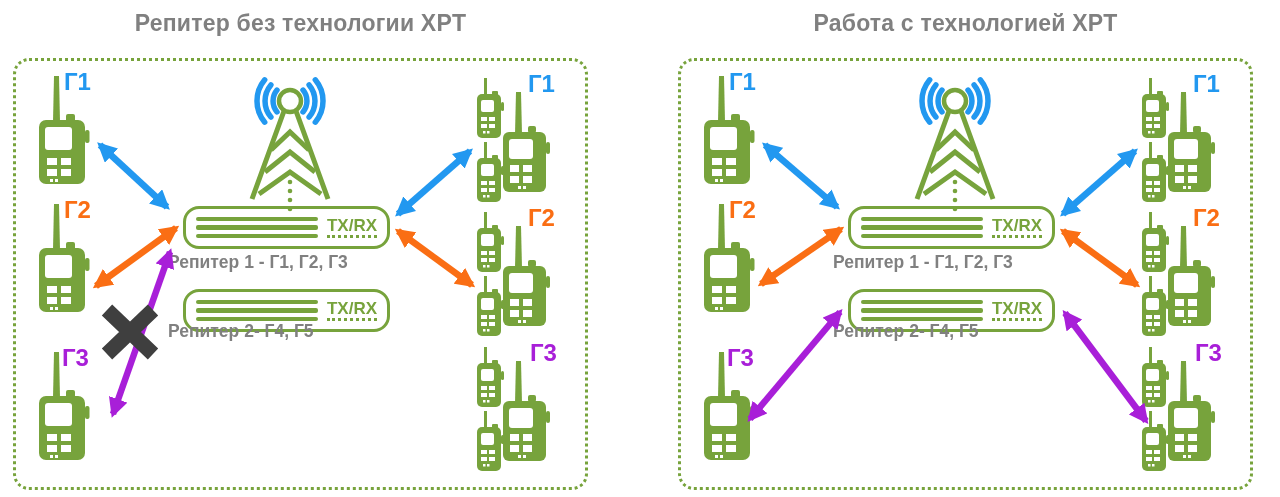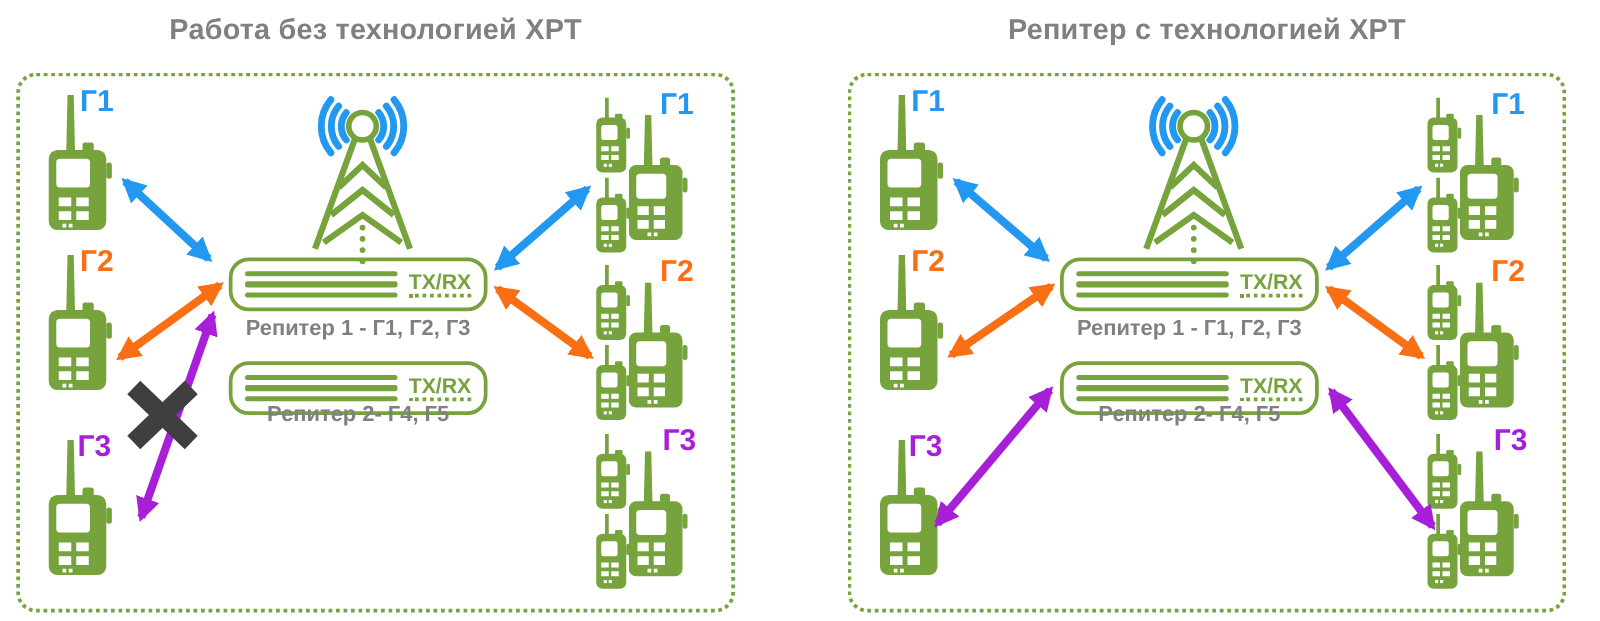--- a/index.html
+++ b/index.html
@@ -18,21 +18,21 @@
             border:3px dotted var(--green);border-radius:16px;box-sizing:content-box;}
   svg.art{position:absolute;left:0;top:0;width:622px;height:497px;z-index:3;}
   .rbox{position:absolute;left:183px;width:207px;height:43px;background:#fff;
         border:3px solid var(--green);border-radius:16px;box-sizing:border-box;
         display:flex;align-items:center;gap:9px;padding:0 10px;z-index:2;}
   .rbox1{top:206px}.rbox2{top:289px}
   .bars{flex:1;display:flex;flex-direction:column;gap:4px;}
   .bars i{display:block;height:4.5px;background:var(--green);border-radius:2px;}
   .txrx{font-weight:bold;font-size:17px;color:var(--green);line-height:1.05;
         border-bottom:3px dotted var(--green);padding-bottom:1px;}
-  .rlabel{position:absolute;left:168px;width:237px;text-align:center;z-index:2;
+  .rlabel{position:absolute;left:168px;width:237px;text-align:left;z-index:2;
           font-weight:bold;font-size:17.5px;color:var(--gray_text);}
   .rlabel1{top:252px}.rlabel2{top:321px}
   .glabel{position:absolute;font-weight:bold;font-size:24px;line-height:1;z-index:4;}
   .g-blue{color:var(--blue)} .g-orange{color:var(--orange)} .g-purple{color:var(--purple)}
   .arr{fill:none;stroke-width:6.5;}
   .arr.blue{stroke:#2298F0}.arr.orange{stroke:#FA6E14}.arr.purple{stroke:#A81FD8}
   .cross{stroke:#3F3F3F;stroke-width:15;fill:none;}
 </style>
 </head>
 <body>
@@ -105,21 +105,21 @@
         <rect x="14" y="39" width="6" height="4" fill="#fff"></rect>
       <rect x="6" y="46" width="6" height="4" fill="#fff"></rect>
         <rect x="14" y="46" width="6" height="4" fill="#fff"></rect>
       <rect x="8" y="53" width="2.5" height="2.5" fill="#fff"></rect>
         <rect x="12" y="53" width="2.5" height="2.5" fill="#fff"></rect>
     </symbol>
   </defs>
 </svg>
 
 <div class="panel" id="panel-left">
-  <div class="title">Работа без технологией XPT</div>
+  <div class="title">Репитер без технологии XPT</div>
   <div class="boundary"></div>
 
   <svg class="art" viewBox="0 0 622 497">
     <use href="#sym-antenna" x="215" y="68" width="150" height="145"></use>
 
     <use href="#sym-radio-big" x="38" y="76" width="52" height="112"></use>
     <use href="#sym-radio-big" x="38" y="204" width="52" height="112"></use>
     <use href="#sym-radio-big" x="38" y="352" width="52" height="112"></use>
 
     <use href="#sym-radio-small" x="475" y="78" width="32" height="62"></use>
@@ -161,21 +161,21 @@
 
   <span class="glabel g-blue" style="left:64px;top:70px">Г1</span>
   <span class="glabel g-orange" style="left:64px;top:198px">Г2</span>
   <span class="glabel g-purple" style="left:62px;top:346px">Г3</span>
   <span class="glabel g-blue" style="left:528px;top:72px">Г1</span>
   <span class="glabel g-orange" style="left:528px;top:206px">Г2</span>
   <span class="glabel g-purple" style="left:530px;top:341px">Г3</span>
 </div>
 
 <div class="panel" id="panel-right">
-  <div class="title">Репитер с технологией XPT</div>
+  <div class="title">Работа с технологией XPT</div>
   <div class="boundary"></div>
 
   <svg class="art" viewBox="0 0 622 497">
     <use href="#sym-antenna" x="215" y="68" width="150" height="145"></use>
     <use href="#sym-radio-big" x="38" y="76" width="52" height="112"></use>
     <use href="#sym-radio-big" x="38" y="204" width="52" height="112"></use>
     <use href="#sym-radio-big" x="38" y="352" width="52" height="112"></use>
     <use href="#sym-radio-small" x="475" y="78" width="32" height="62"></use>
     <use href="#sym-radio-small" x="475" y="142" width="32" height="62"></use>
     <use href="#sym-radio-med" x="503" y="92" width="48" height="102"></use>

